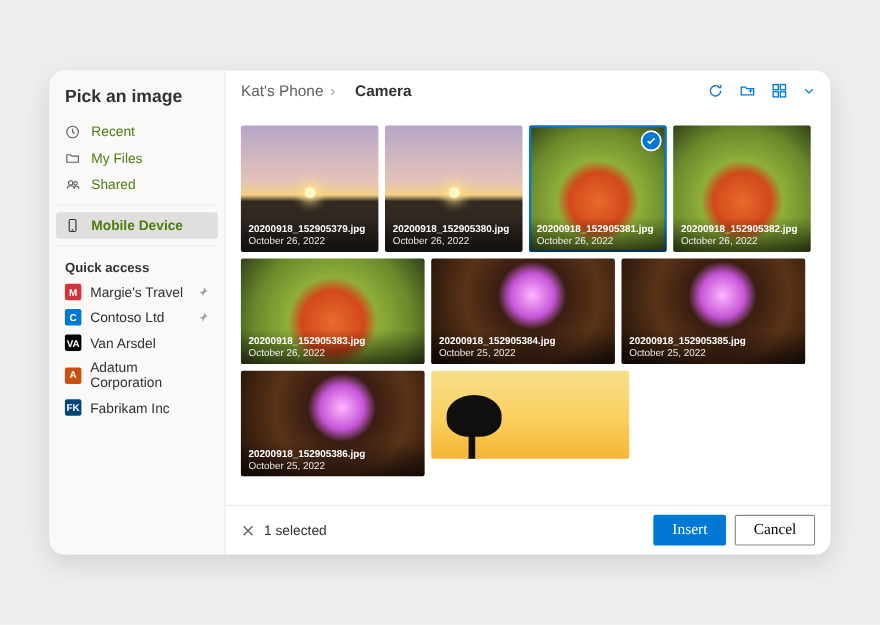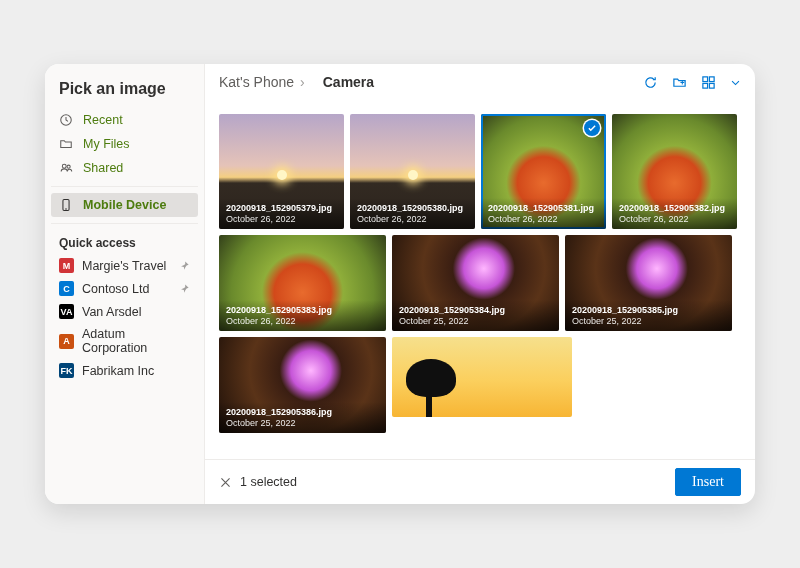--- a/index.html
+++ b/index.html
@@ -384,18 +384,19 @@
         <div class="sel-info">
           <span class="clear-x">
             <svg width="13" height="13" viewBox="0 0 16 16" stroke="#605e5c" stroke-width="1.4">
                 <path d="M3 3l10 10M13 3L3 13"></path>
               </svg>
           </span>
           <span>1 selected</span>
         </div>
         <div class="footer-actions">
           <button class="btn primary">Insert</button>
+          <button class="btn">Cancel</button>
         </div>
       </div>
     </section>
 
   </div>
 </div>
 
 </body></html>

